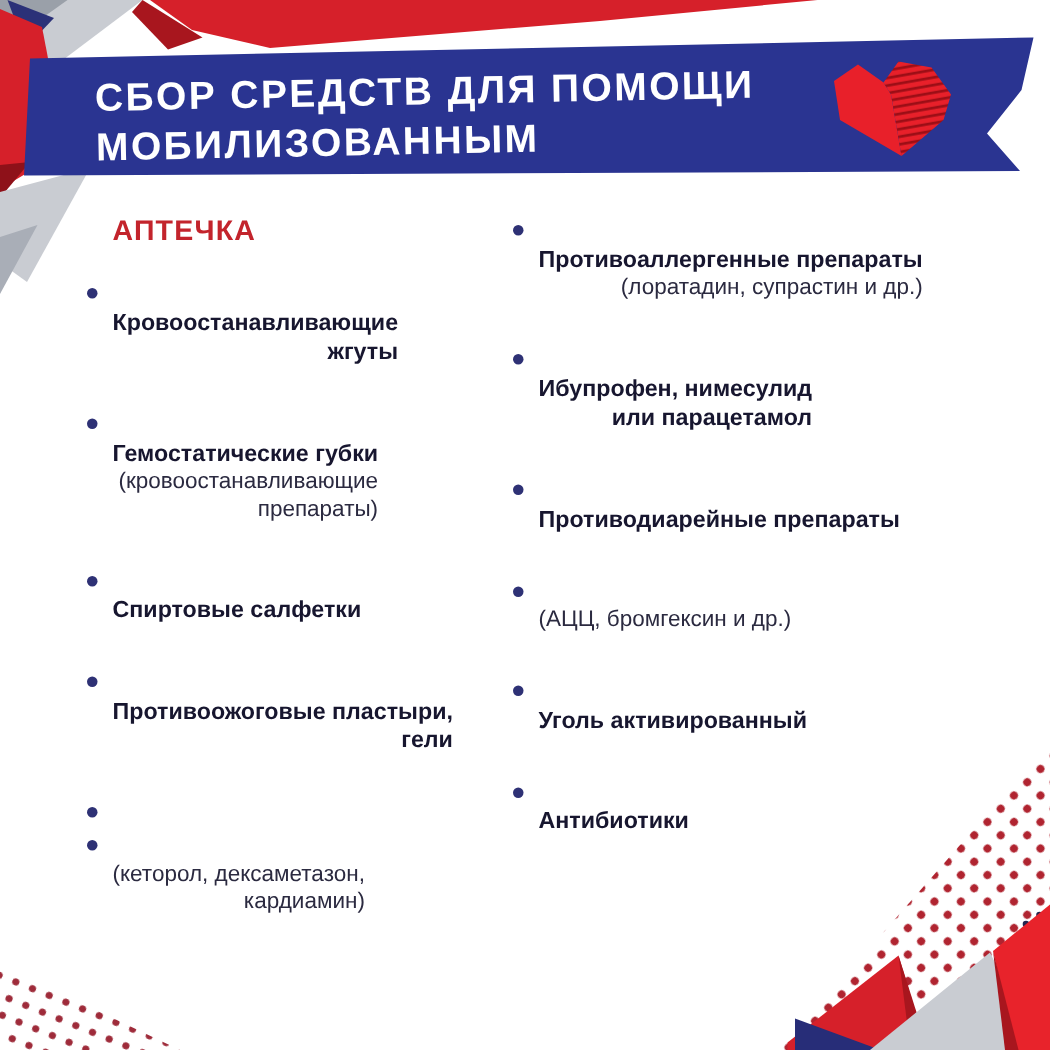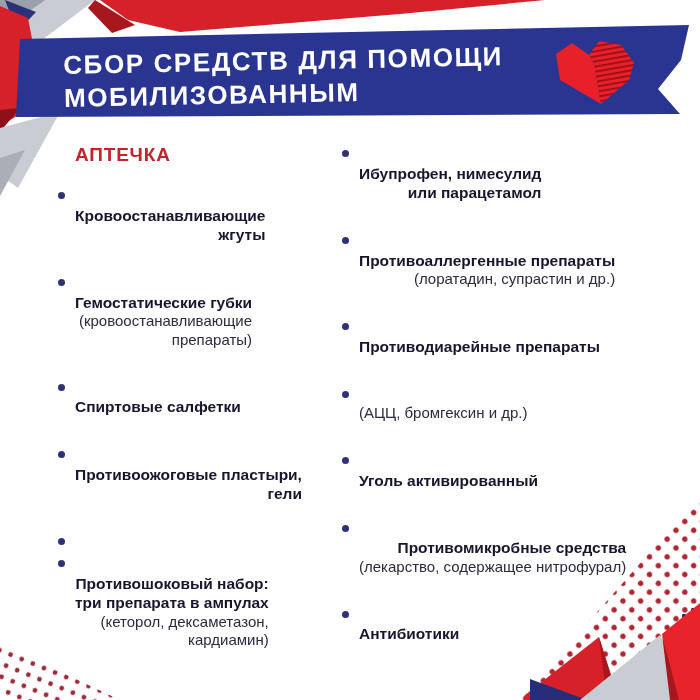--- a/index.html
+++ b/index.html
@@ -130,45 +130,43 @@
 гели</span>
           
         </div>
       </div>
       <div class="item">
         <span class="bullet"></span>
       </div>
       <div class="item">
         <span class="bullet"></span>
         <div class="item-text">
-          <span class="t-bold">Противошоковый набор:
-три препарата в ампулах</span>
           <span class="t-note">(кеторол, дексаметазон,
 кардиамин)</span>
         </div>
       </div>
     </div>
 </div>
 
 <div class="col col-preparaty">
   <div>
 
   <div class="item">
         <span class="bullet"></span>
         <div class="item-text">
-          <span class="t-bold">Ибупрофен, нимесулид
-или парацетамол</span>
-          
+          <span class="t-bold">Противоаллергенные препараты</span>
+          <span class="t-note">(лоратадин, супрастин и др.)</span>
         </div>
       </div>
       <div class="item">
         <span class="bullet"></span>
         <div class="item-text">
-          <span class="t-bold">Противоаллергенные препараты</span>
-          <span class="t-note">(лоратадин, супрастин и др.)</span>
+          <span class="t-bold">Ибупрофен, нимесулид
+или парацетамол</span>
+          
         </div>
       </div>
       <div class="item">
         <span class="bullet"></span>
         <div class="item-text">
           <span class="t-bold">Противодиарейные препараты</span>
           
         </div>
       </div>
       <div class="item">
@@ -180,25 +178,18 @@
       <div class="item">
         <span class="bullet"></span>
         <div class="item-text">
           <span class="t-bold">Уголь активированный</span>
           
         </div>
       </div>
       <div class="item">
         <span class="bullet"></span>
         <div class="item-text">
-          <span class="t-bold">Противомикробные средства</span>
-          <span class="t-note">(лекарство, содержащее нитрофурал)</span>
-        </div>
-      </div>
-      <div class="item">
-        <span class="bullet"></span>
-        <div class="item-text">
           <span class="t-bold">Антибиотики</span>
           
         </div>
       </div>
     </div>
 </div>
 
 </body></html>

